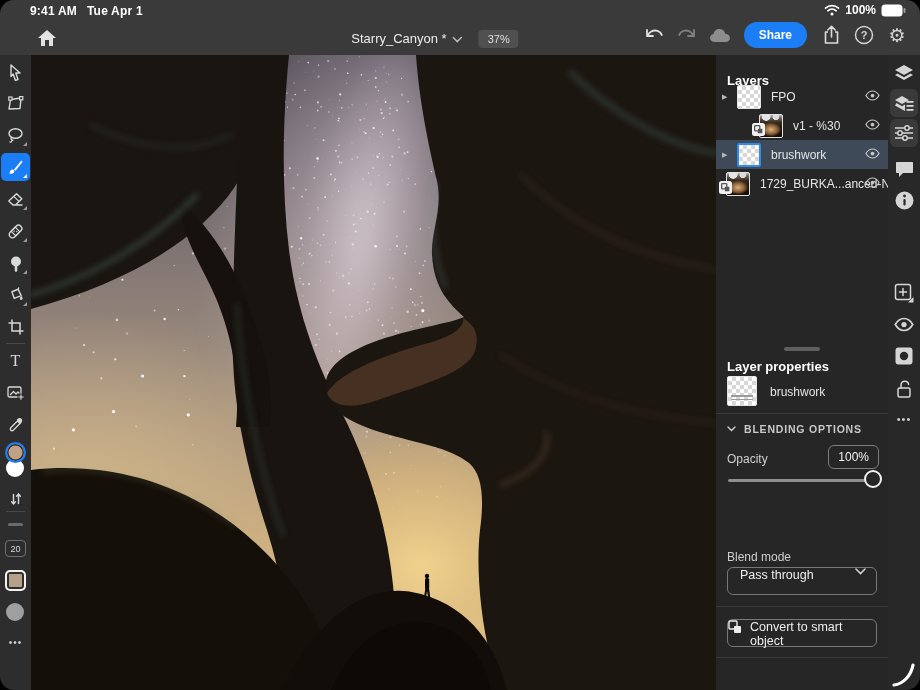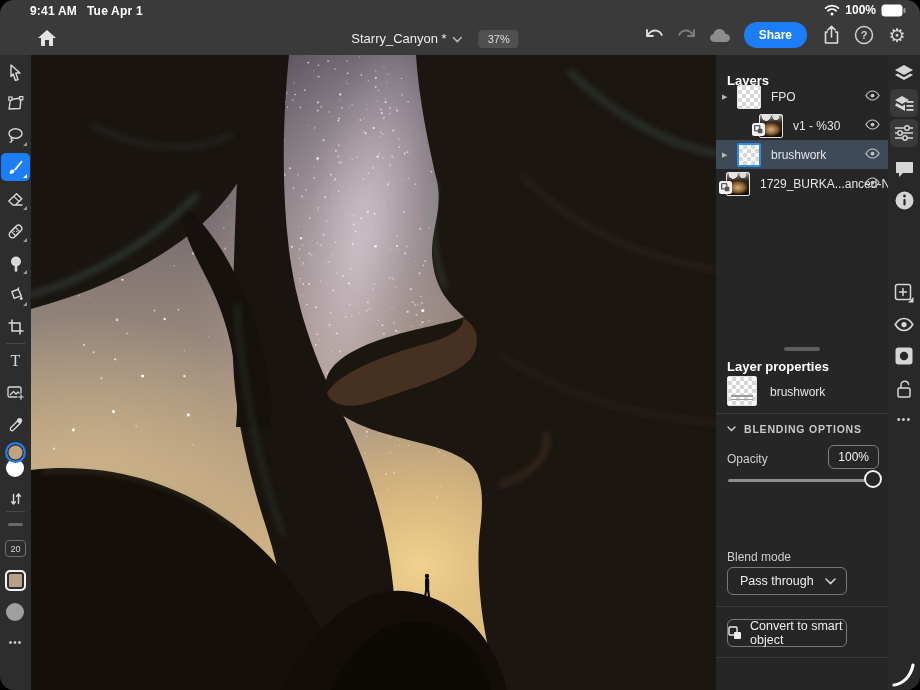--- a/index.html
+++ b/index.html
@@ -79,22 +79,22 @@
   .pdiv{position:absolute;left:0;width:172px;height:1px;background:#3a3a3a;}
   .sec-head{position:absolute;left:11px;display:flex;align-items:center;gap:8px;color:#c9c9c9;
             font-size:10.5px;font-weight:700;letter-spacing:.8px;cursor:pointer;}
   .sec-head .chev{font-size:9px;color:#cfcfcf;}
   #opacity-label,#blend-label{position:absolute;left:11px;color:#cfcfcf;font-size:12px;}
   #opacity-box{position:absolute;right:9px;top:390px;border:1px solid #7d7d7d;border-radius:6px;
                padding:4px 9px;font-size:12px;color:#f0f0f0;cursor:text;}
   #opacity-track{position:absolute;left:12px;right:12px;top:424px;height:2.5px;background:#8f8f8f;border-radius:2px;cursor:pointer;}
   #opacity-handle{position:absolute;right:6px;top:415px;width:18px;height:18px;border-radius:50%;
                   border:2px solid #f2f2f2;background:#262626;cursor:grab;}
-  .pbtn{position:absolute;left:11px;width:120px;height:28px;border:1px solid #787878;border-radius:6px;
-        background:transparent;display:flex;align-items:center;color:#ededed;font-size:12.5px;cursor:pointer;}
+  .pbtn{position:absolute;left:11px;width:150px;height:28px;border:1px solid #787878;border-radius:6px;
+        background:transparent;display:flex;align-items:flex-start;color:#ededed;font-size:12.5px;cursor:pointer;}
   #blend-select{justify-content:space-between;padding:0 10px 0 12px;}
   #blend-select .chev{font-size:10px;color:#cfcfcf;}
   #convert-btn{justify-content:center;gap:8px;}
   
   #rightstrip{position:absolute;left:888px;top:55px;width:32px;height:635px;background:#282828;}
   .rs-icon{position:absolute;left:6px;width:20px;height:20px;display:flex;align-items:center;justify-content:center;cursor:pointer;}
   .rs-hl{position:absolute;left:2px;width:28px;height:28px;border-radius:6px;background:#3a3a3a;}
   #rs-ellipsis{position:absolute;left:0;top:358px;width:32px;text-align:center;color:#cfcfcf;font-size:11px;letter-spacing:1px;cursor:pointer;}
   #corner-swoosh{position:absolute;right:2px;bottom:2px;width:26px;height:26px;}
   svg{display:block;}

